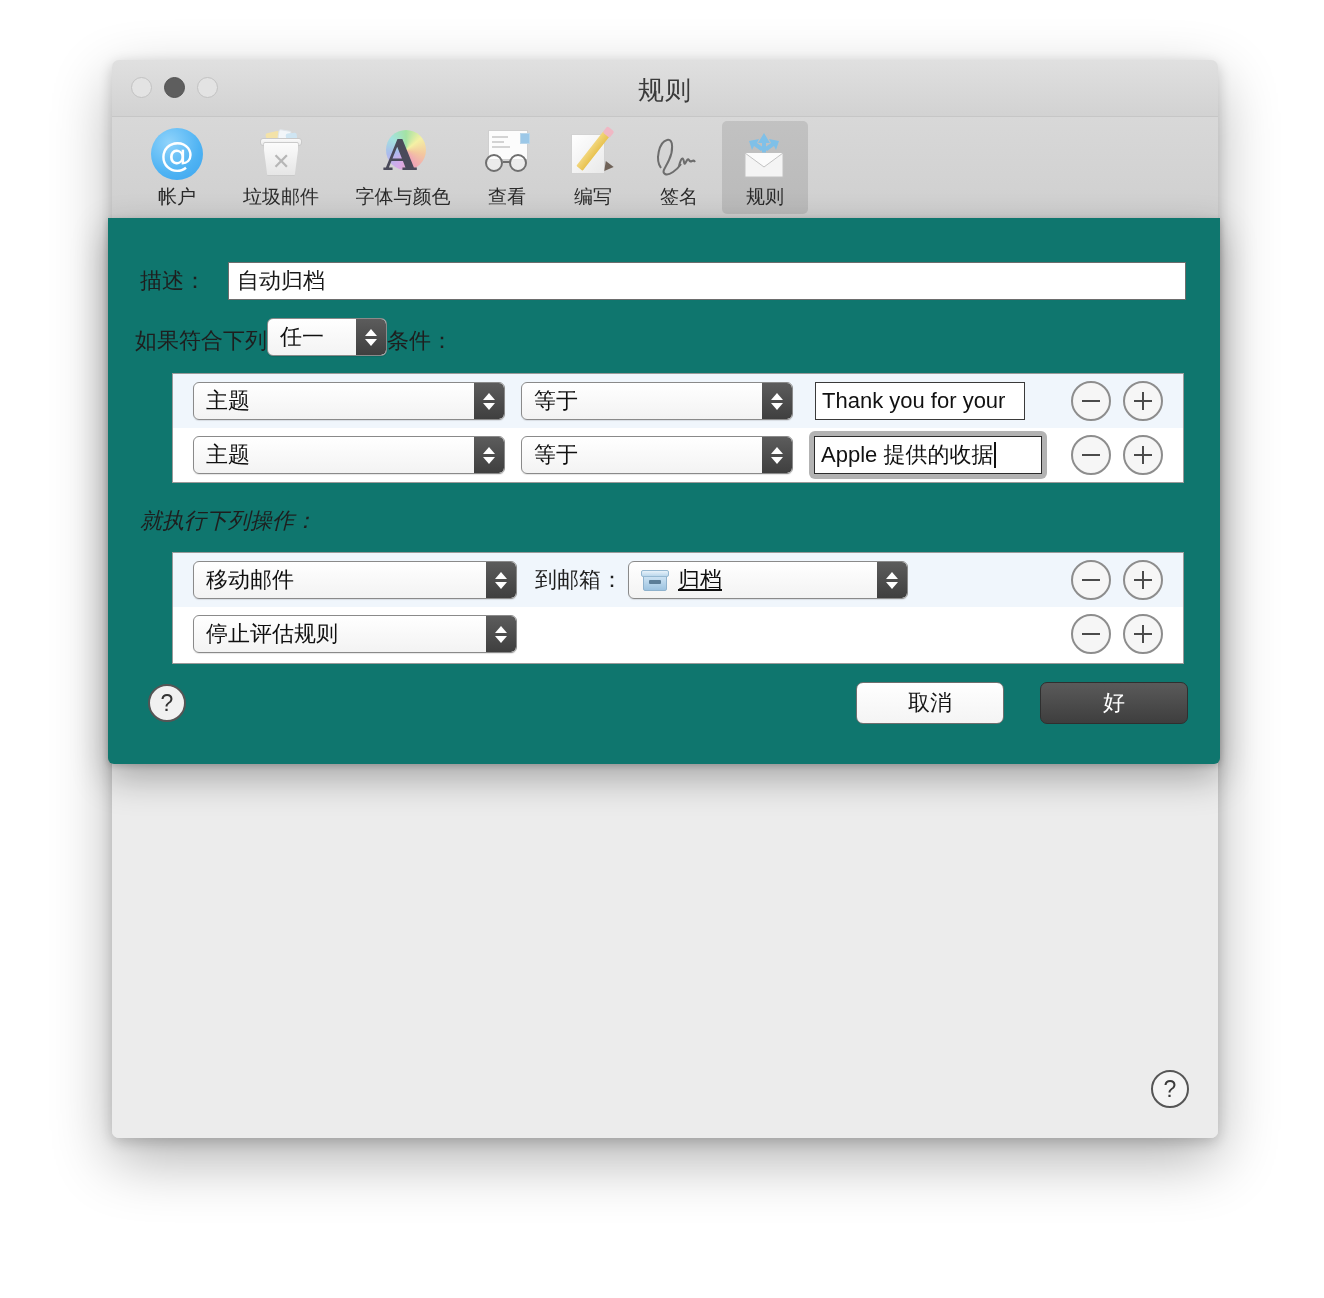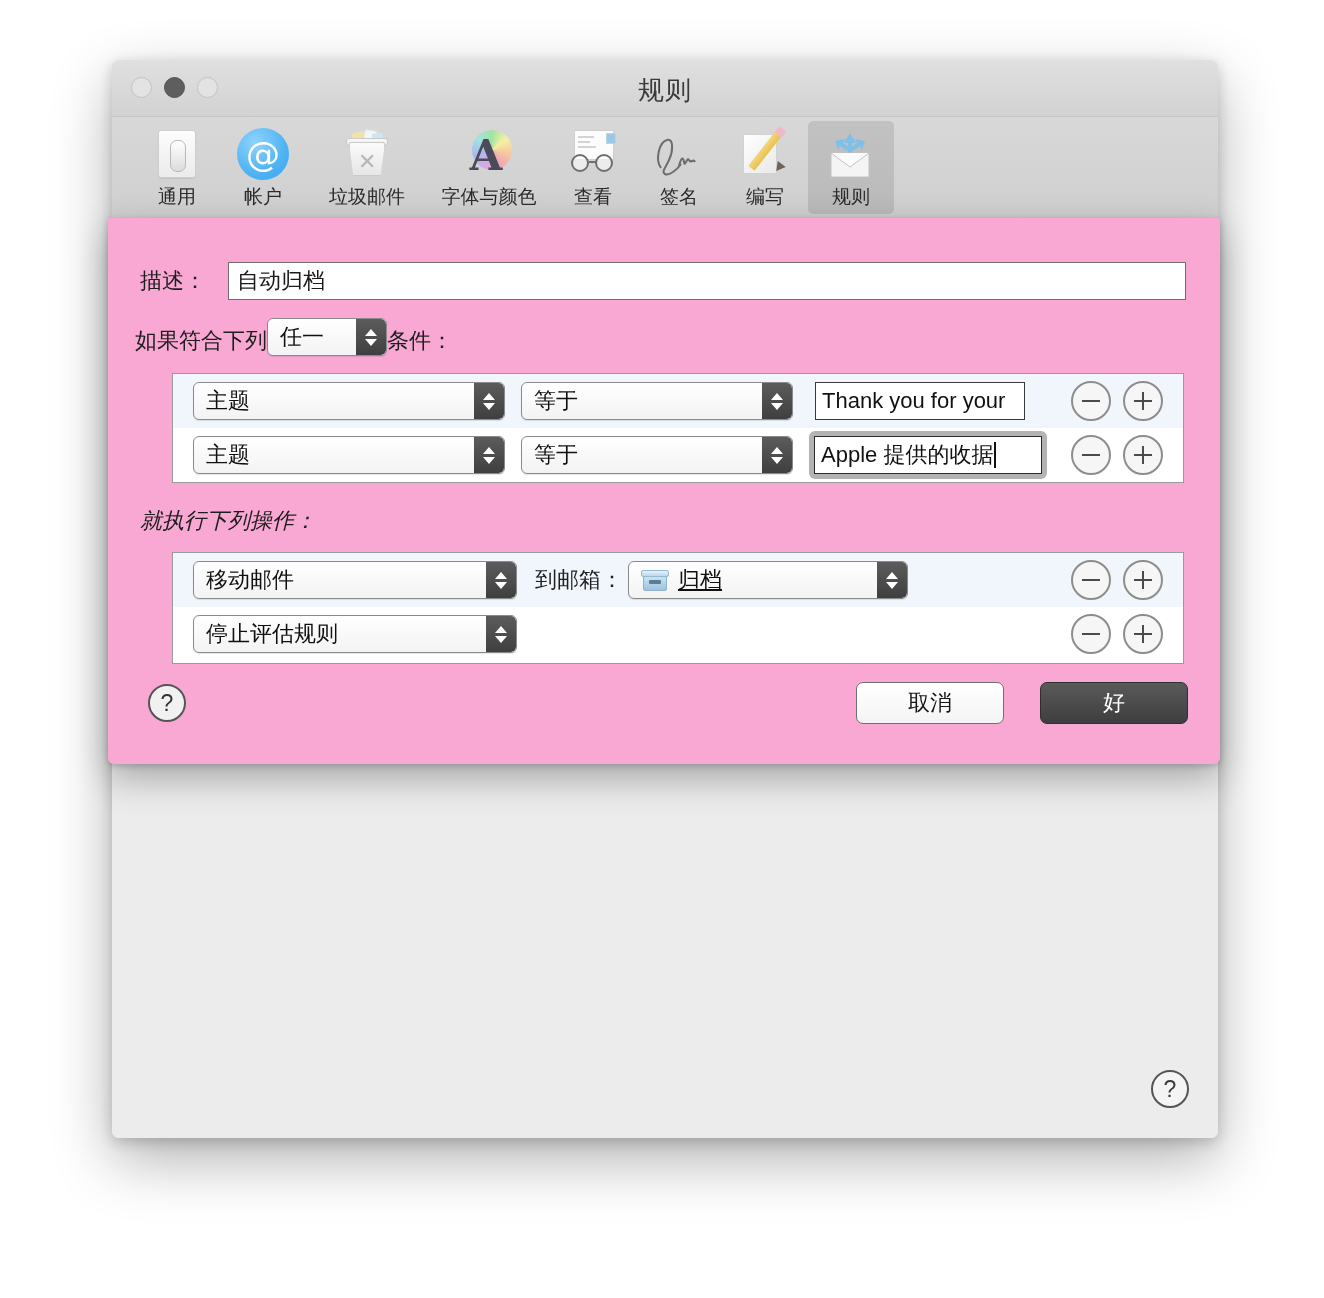--- a/index.html
+++ b/index.html
@@ -109,21 +109,21 @@
     width: 38px; height: 38px; border-radius: 50%;
     border: 2px solid #555; background: #f4f4f4;
     display:flex;align-items:center;justify-content:center;
     font-size: 23px; color: #3a3a3a; cursor: default;
   }
 
   
   .sheet {
     position: absolute; left: 108px; top: 218px;
     width: 1112px; height: 546px;
-    background: #f9a8d4;
+    background: #0f766e;
     border-bottom-left-radius: 6px; border-bottom-right-radius: 6px;
     box-shadow: 0 14px 36px rgba(0,0,0,0.30), 0 2px 6px rgba(0,0,0,0.18);
   }
 
   .row-desc { position:absolute; left:32px; top:44px; width:1046px; display:flex; align-items:center; }
   .lbl { font-size: 22px; color: #1e1e1e; white-space: nowrap; }
   .text-input {
     flex: 1; height: 38px; background: #fff;
     border: 1px solid #6d6d6d; margin-left: 22px;
     display: flex; align-items: center; padding: 0 8px;
@@ -219,26 +219,20 @@
       <div class="lights">
         <div class="light inactive"></div>
         <div class="light dark"></div>
         <div class="light inactive"></div>
       </div>
       <div class="win-title">规则</div>
     </div>
 
     <div class="toolbar">
 
-      <div class="tb-item">
-        <div class="tb-icon">
-            <div class="ic-general"></div>
-          </div>
-        <div class="tb-label">通用</div>
-      </div>
 
       <div class="tb-item">
         <div class="tb-icon">
             <div class="ic-at">@</div>
           </div>
         <div class="tb-label">帐户</div>
       </div>
 
       <div class="tb-item wide">
         <div class="tb-icon">
@@ -275,38 +269,38 @@
             <div class="g1"></div>
               <div class="g2"></div>
               <div class="bridge"></div>
           </div>
         </div>
         <div class="tb-label">查看</div>
       </div>
 
       <div class="tb-item">
         <div class="tb-icon">
-          <svg class="ic-sig" viewBox="0 0 52 50">
-            <path d="M10 38 C4 30 8 12 16 10 C23 8 22 22 18 30 C15 37 10 42 14 44 C18 46 26 40 30 34" fill="none" stroke="#6d6d6d" stroke-width="2"></path>
-            <path d="M28 36 C30 28 32 26 33 32 C34 38 36 26 38 30 C40 34 42 28 44 32" fill="none" stroke="#6d6d6d" stroke-width="2"></path>
-          </svg>
-        </div>
-        <div class="tb-label">签名</div>
-      </div>
-
-      <div class="tb-item">
-        <div class="tb-icon">
           <div class="ic-compose">
               <div class="pg"></div>
               <div class="pen"></div>
               <div class="er"></div>
               <div class="tip"></div>
             </div>
         </div>
         <div class="tb-label">编写</div>
+      </div>
+
+      <div class="tb-item">
+        <div class="tb-icon">
+          <svg class="ic-sig" viewBox="0 0 52 50">
+            <path d="M10 38 C4 30 8 12 16 10 C23 8 22 22 18 30 C15 37 10 42 14 44 C18 46 26 40 30 34" fill="none" stroke="#6d6d6d" stroke-width="2"></path>
+            <path d="M28 36 C30 28 32 26 33 32 C34 38 36 26 38 30 C40 34 42 28 44 32" fill="none" stroke="#6d6d6d" stroke-width="2"></path>
+          </svg>
+        </div>
+        <div class="tb-label">签名</div>
       </div>
 
       <div class="tb-item selected">
         <div class="tb-icon">
           <svg class="ic-rules" viewBox="0 0 54 52">
             <path d="M27 4 L33 14 L29 14 L29 24 L25 24 L25 14 L21 14 Z" fill="#7fc0e8"></path>
             <path d="M12 12 L22 10 L20 14 L27 19 L24 22 L17 17 L15 21 Z" fill="#7fc0e8"></path>
             <path d="M42 12 L32 10 L34 14 L27 19 L30 22 L37 17 L39 21 Z" fill="#7fc0e8"></path>
             <rect x="8" y="24" width="38" height="24" fill="#f4f4f4" stroke="#c2c2c2"></rect>
             <path d="M8 24 L27 38 L46 24" fill="#fbfbfb" stroke="#c2c2c2"></path>

